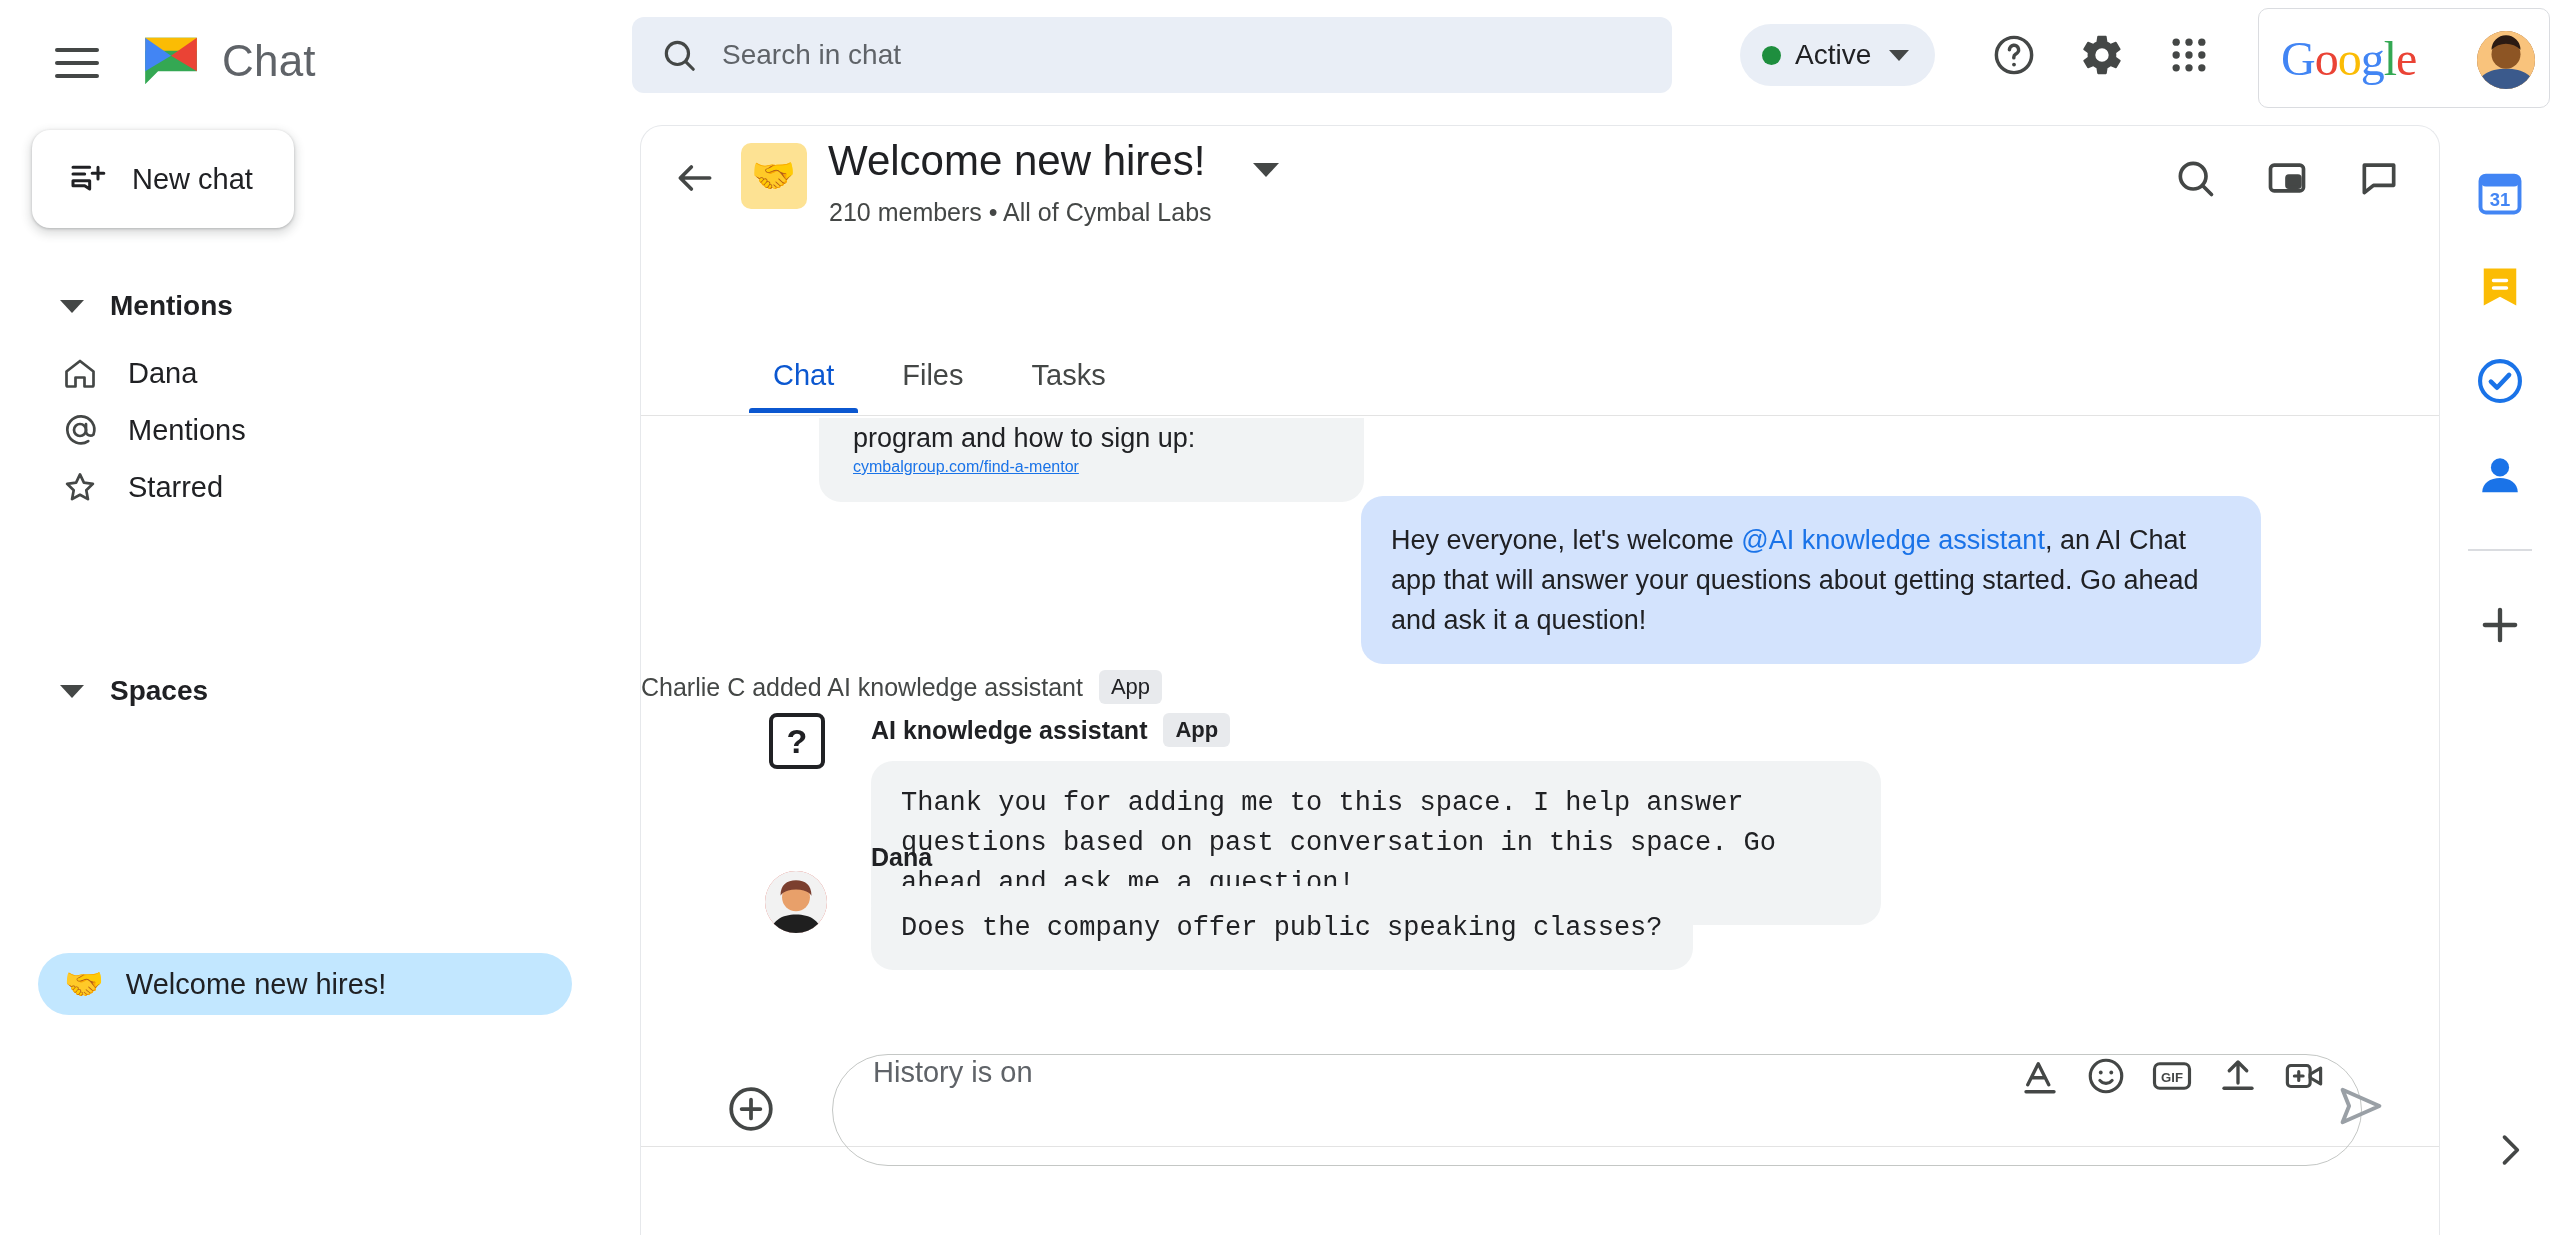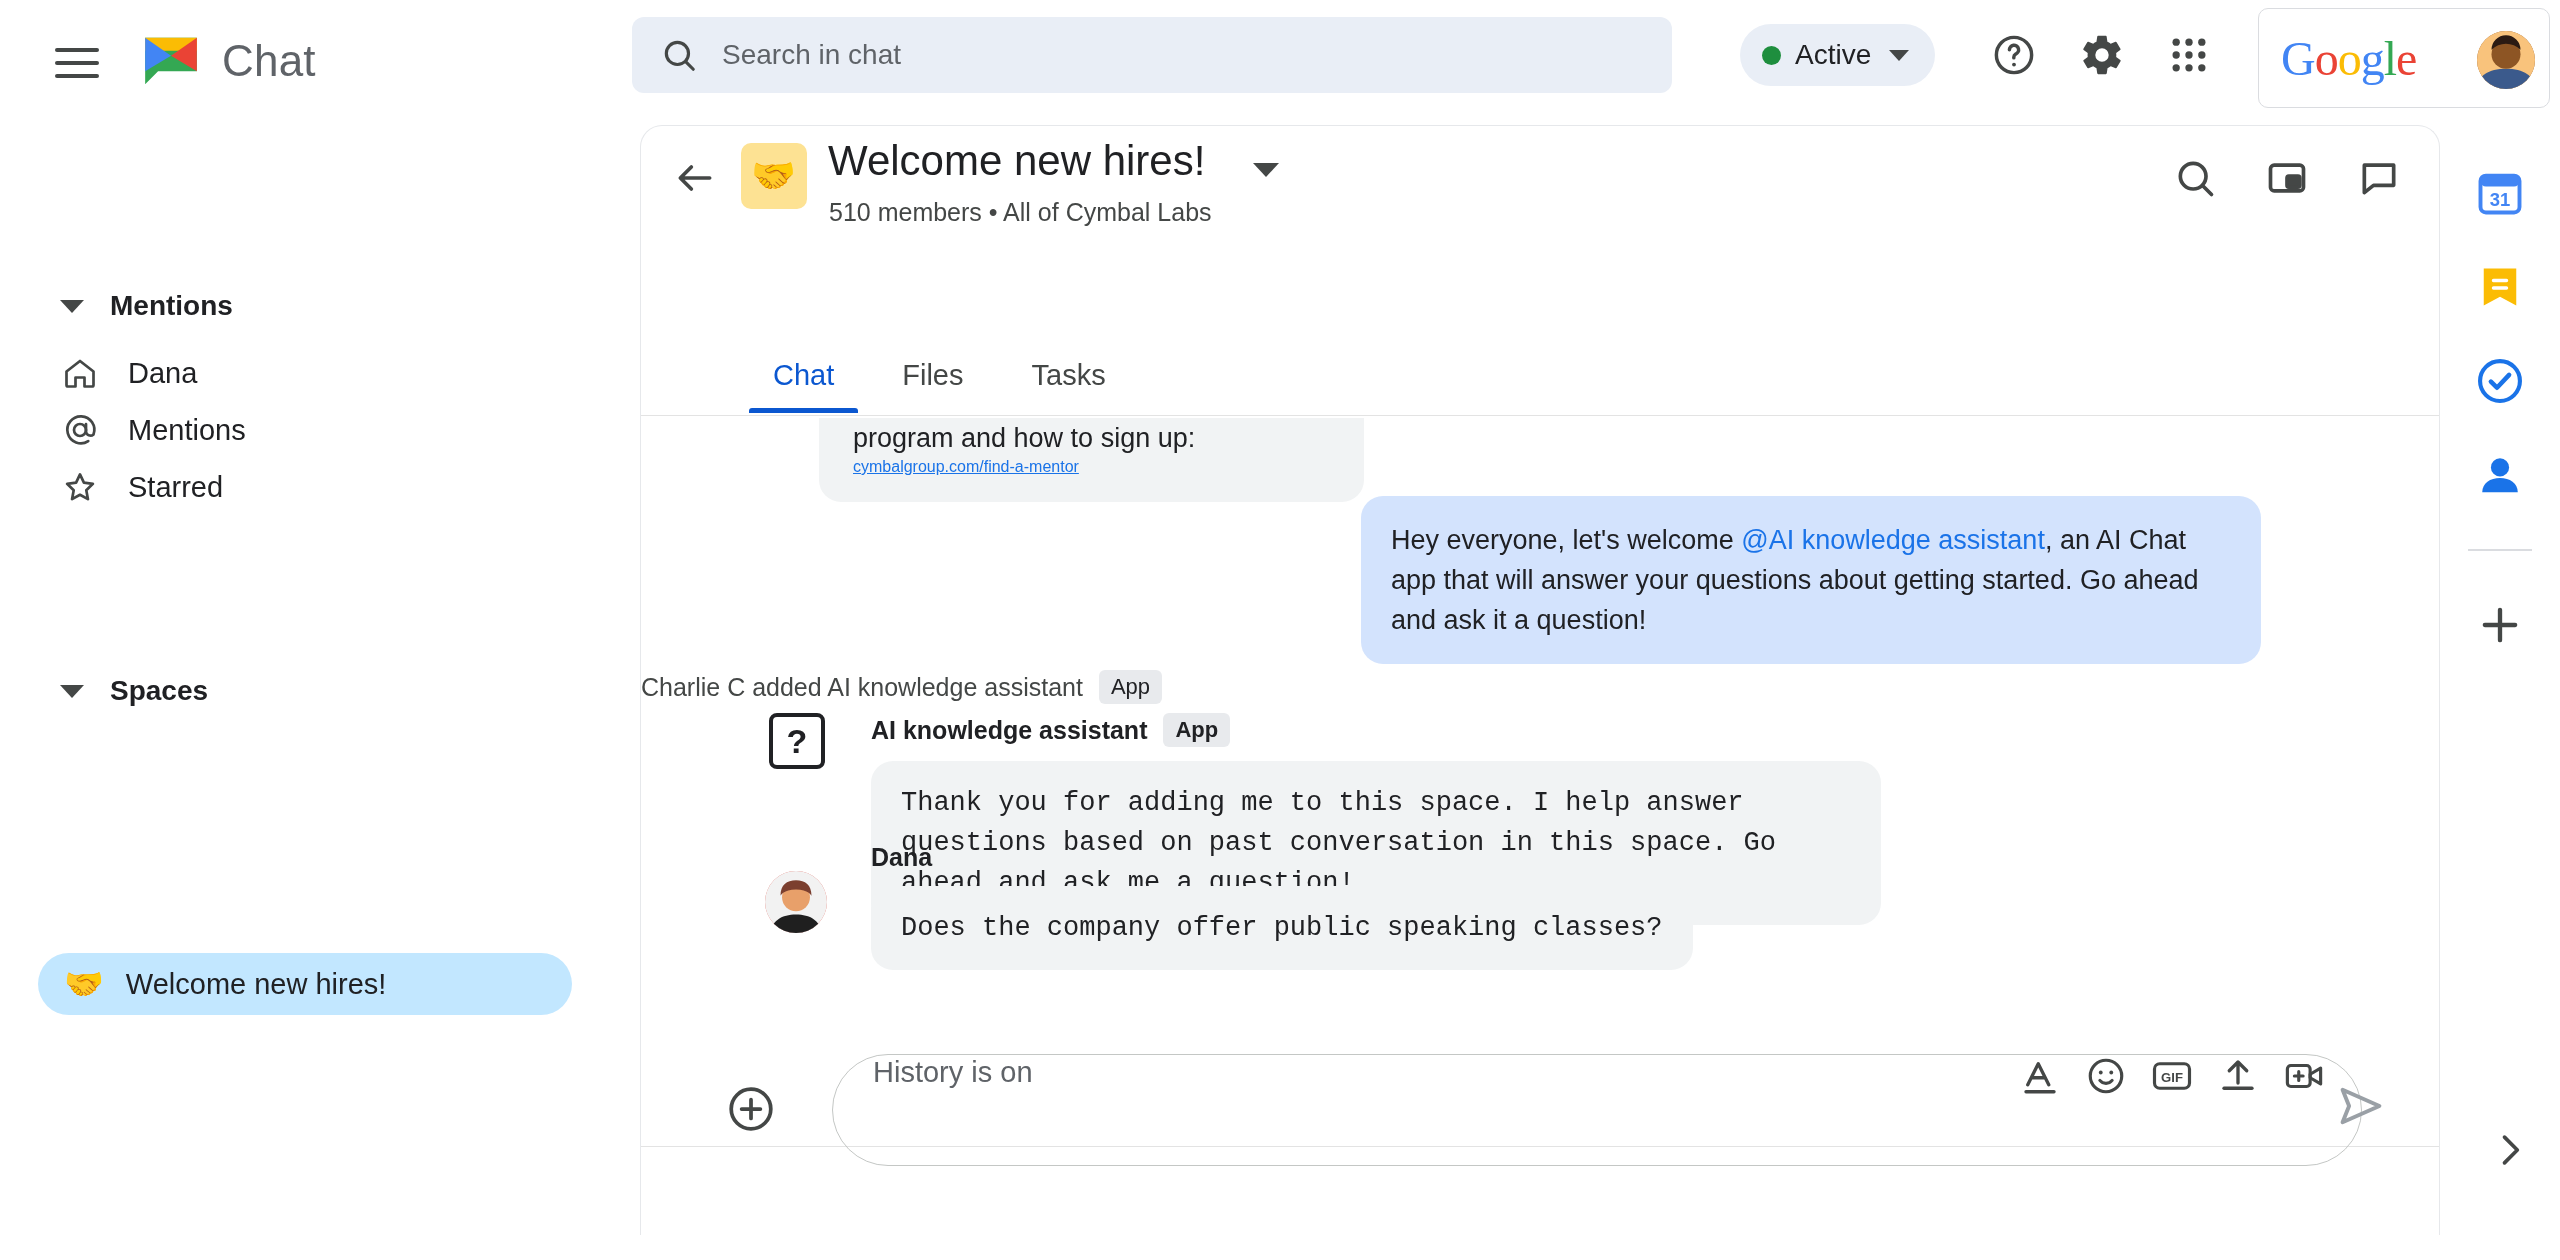--- a/index.html
+++ b/index.html
@@ -347,20 +347,27 @@
           <path d="M0 40c0-9 8-14 20-14s20 5 20 14z" fill="#3b5a8c"></path>
           <circle cx="20" cy="16" r="10" fill="#8d5524"></circle>
           <path d="M10 13a10 10 0 0 1 20 0 14 14 0 0 0-20 0z" fill="#2b1a12"></path>
         </svg>
       </div>
     </div>
   </div>
 
   <div class="sidebar">
 
+    <div class="new-chat">
+      <svg class="nc-icon" viewBox="0 0 24 24" fill="none" stroke="#202124" stroke-width="1.8">
+        <path d="M3 5h10M3 9h7M3 13h10v5l-3-2H3z" stroke-linecap="round" stroke-linejoin="round"></path>
+        <path d="M18 5v7M14.5 8.5h7" stroke-linecap="round"></path>
+      </svg>
+      <span class="nc-label">New chat</span>
+    </div>
 
     <div class="section-head" style="top:165px;">
       <span class="caret"></span>
       <span class="section-title">Mentions</span>
     </div>
 
     <div class="nav-item" style="top:218px;">
       <svg width="36" height="36" viewBox="0 0 24 24" fill="none" stroke="#444746" stroke-width="1.8">
         <path d="M3 11l9-7 9 7v9a1 1 0 0 1-1 1h-5v-6H9v6H4a1 1 0 0 1-1-1z" stroke-linejoin="round"></path>
       </svg>
@@ -395,21 +402,21 @@
 
   <div class="main">
 
     <svg class="back-arrow" style="position:absolute;left:32px;top:30px;" viewBox="0 0 24 24" fill="none" stroke="#444746" stroke-width="2">
       <path d="M20 12H4M10 6l-6 6 6 6" stroke-linecap="round" stroke-linejoin="round"></path>
     </svg>
 
     <div class="conv-emoji" style="top:17px;">🤝</div>
     <div class="conv-title" style="top:11px;">Welcome new hires!</div>
     <div class="conv-title-caret" style="top:37px;"></div>
-    <div class="conv-sub" style="top:72px;">510 members  •  All of Cymbal Labs</div>
+    <div class="conv-sub" style="top:72px;">210 members  •  All of Cymbal Labs</div>
 
     <div class="hdr-icons" style="top:30px;">
       <svg class="hi" viewBox="0 0 24 24" fill="none" stroke="#444746" stroke-width="2">
         <circle cx="11" cy="11" r="7"></circle>
           <line x1="16.5" y1="16.5" x2="21" y2="21" stroke-linecap="round"></line>
       </svg>
       <svg class="hi" viewBox="0 0 24 24" fill="none" stroke="#444746" stroke-width="2">
         <rect x="3" y="5" width="18" height="14" rx="2"></rect>
           <rect x="12" y="11" width="7" height="6" rx="1" fill="#444746"></rect>
       </svg>

